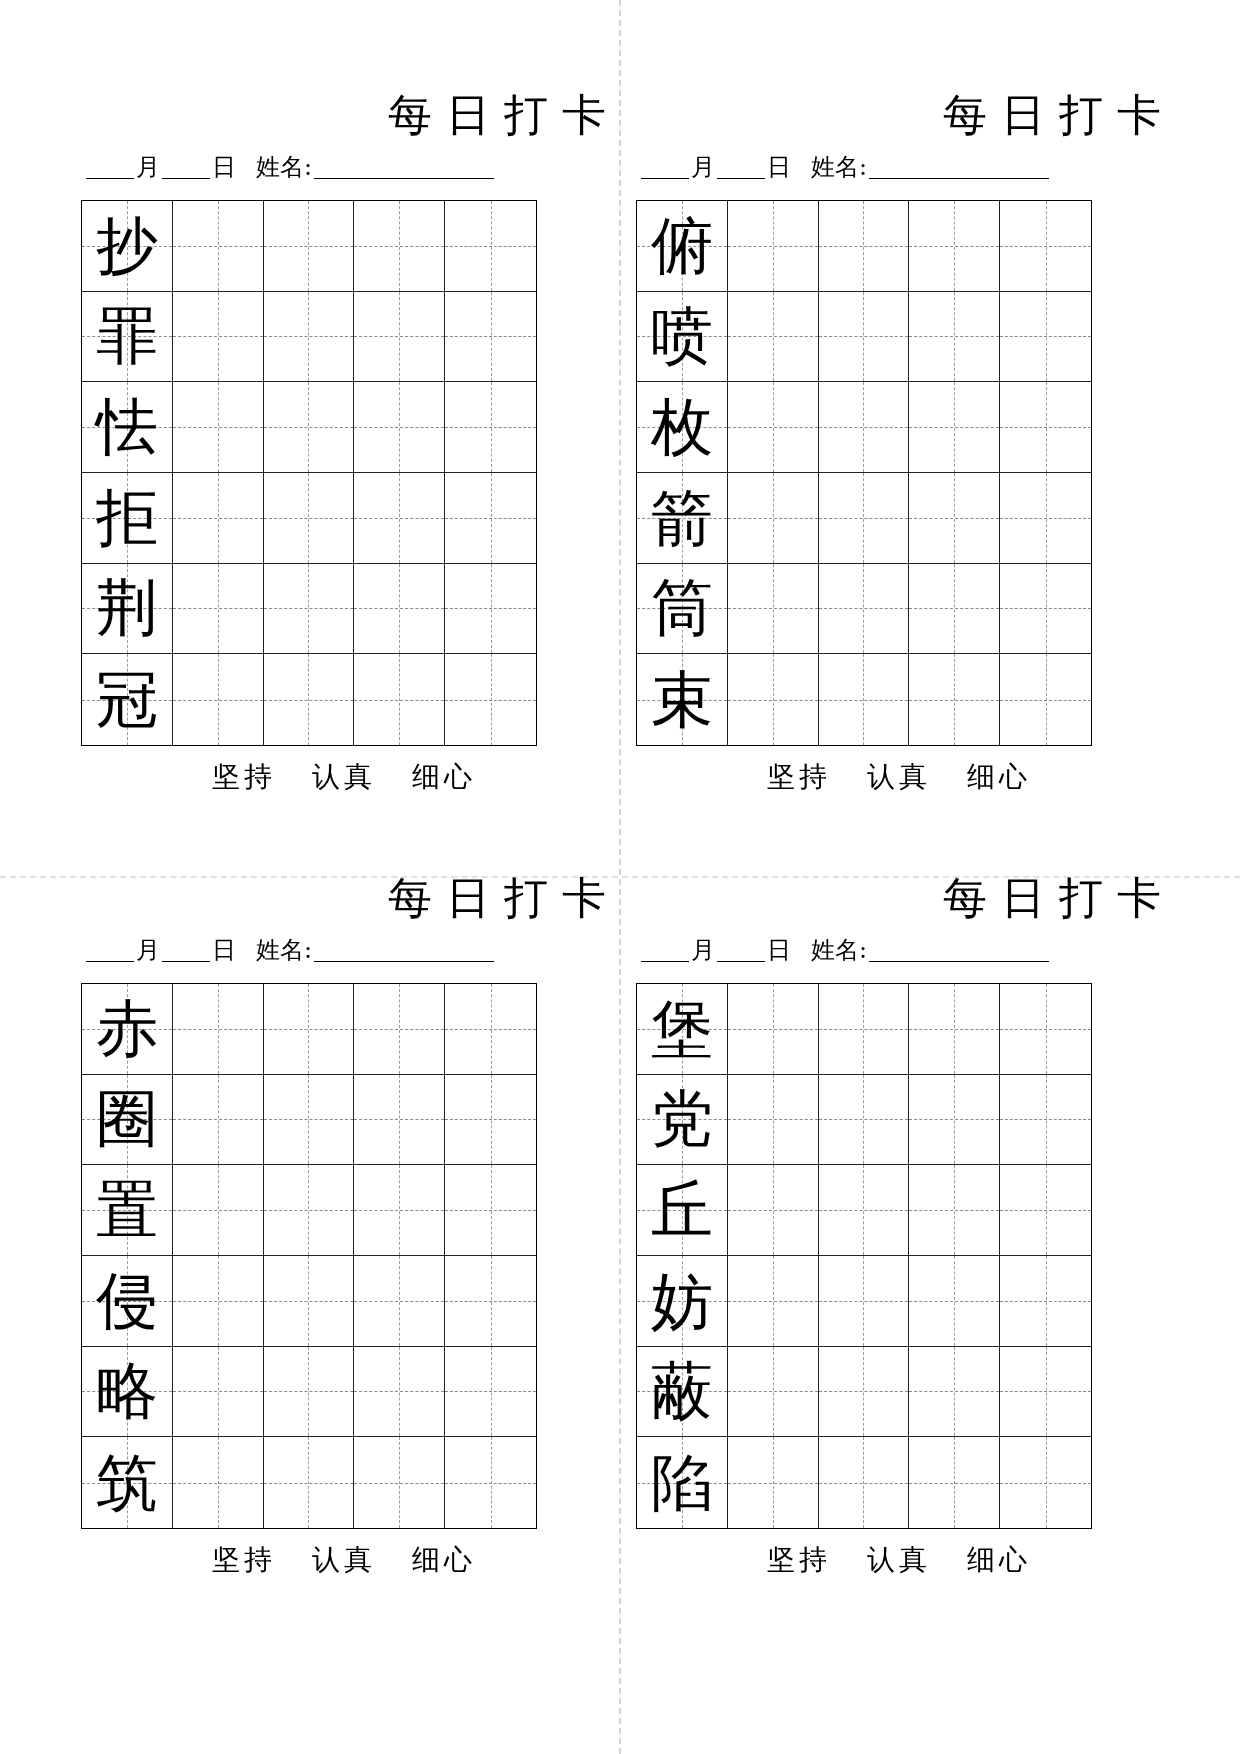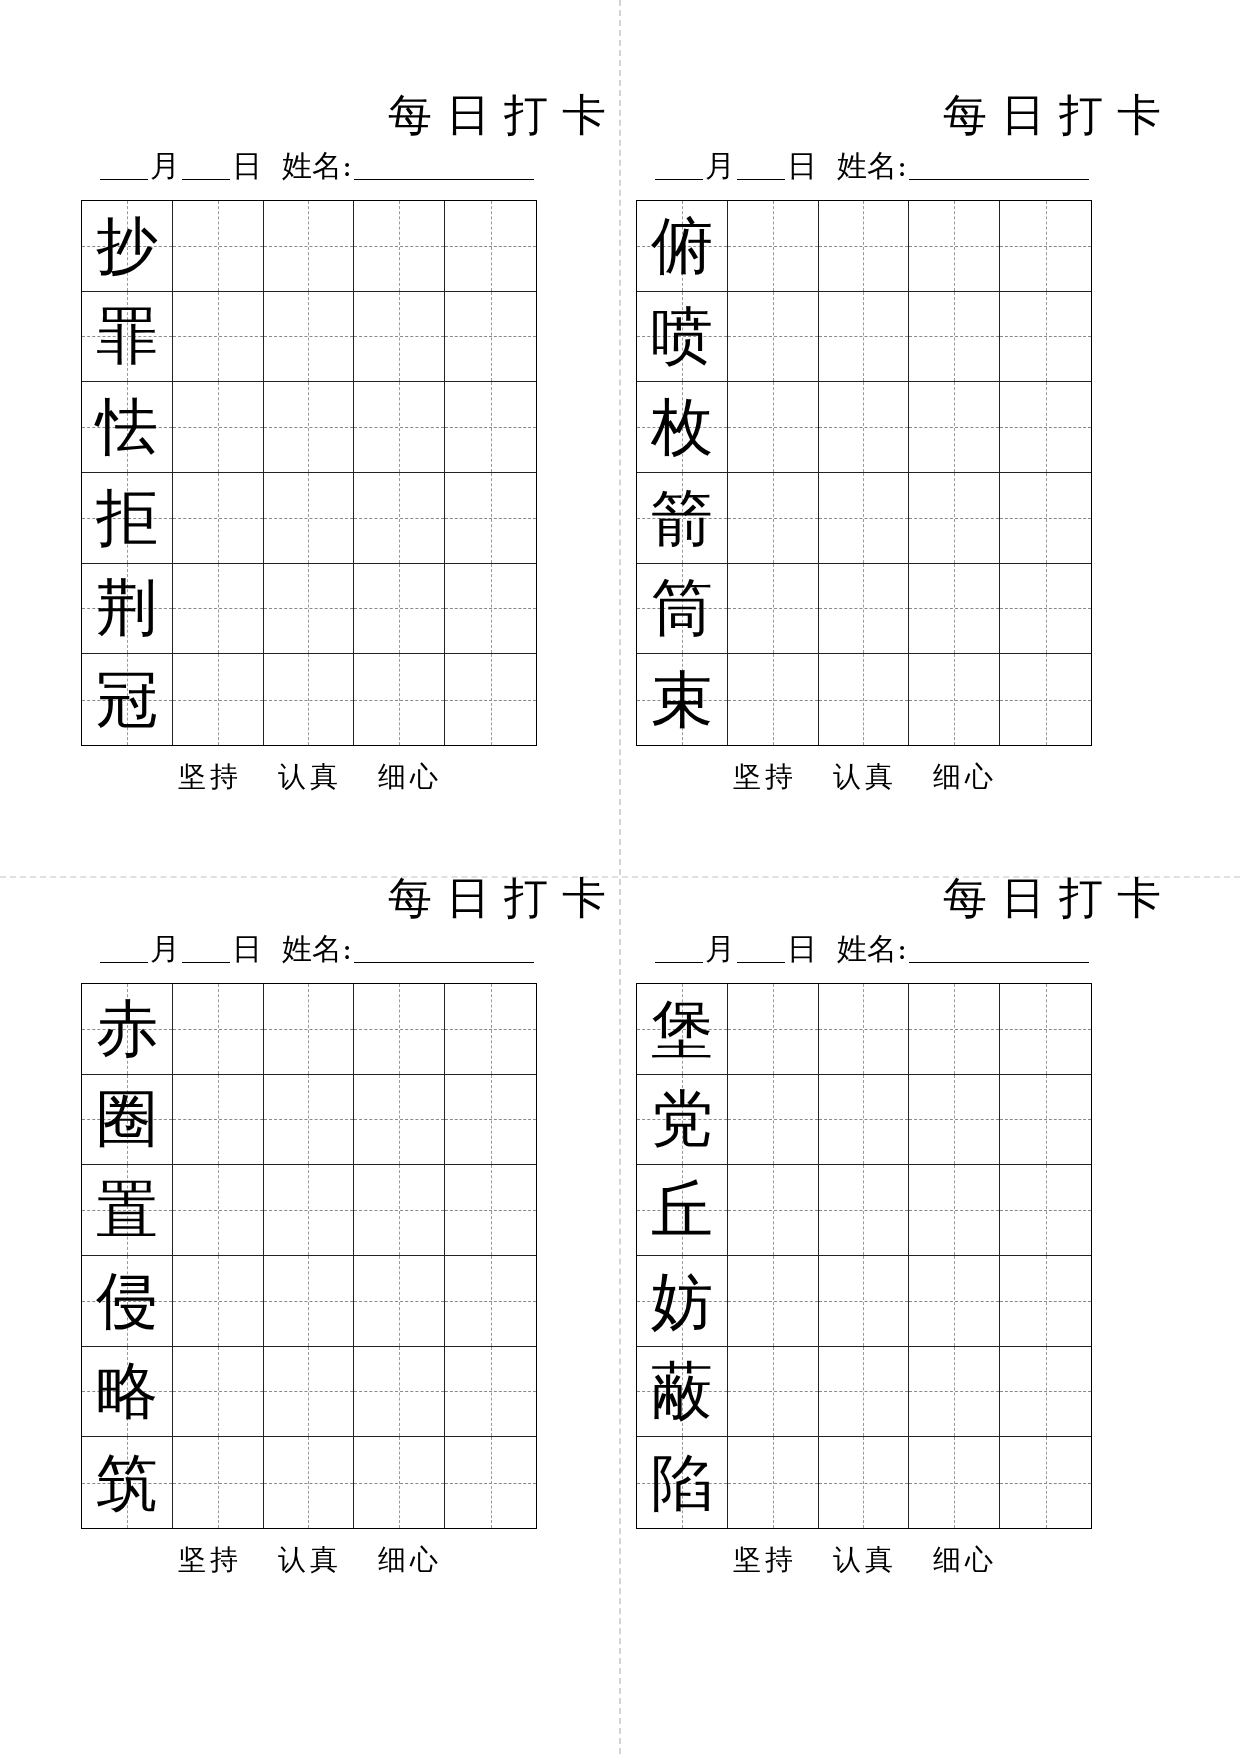--- a/index.html
+++ b/index.html
@@ -5,42 +5,42 @@
   html, body { margin: 0; padding: 0; background: #ffffff; }
   body { width: 1240px; height: 1754px; position: relative; overflow: hidden;
          font-family: "DejaVu Serif", "Liberation Serif", serif; color: #000; }
   .vdivider { position: absolute; left: 619px; top: 0; width: 0; height: 1754px;
               border-left: 2px dashed #d4d4d4; }
   .hdivider { position: absolute; left: 0; top: 876px; width: 1240px; height: 0;
               border-top: 2px dashed #e0e0e0; }
   .card { position: absolute; width: 560px; height: 800px; }
   .title { position: absolute; left: 0; top: 90px; width: 620px; text-align: right;
            font-size: 44px; letter-spacing: 14px; line-height: 50px; }
-  .subline { position: absolute; left: 100px; top: 148px; font-size: 30px; line-height: 36px;
+  .subline { position: absolute; left: 86px; top: 148px; font-size: 24px; line-height: 36px;
              white-space: nowrap; }
   .blank { display: inline-block; border-bottom: 1.5px solid #000; height: 30px; vertical-align: -4px; }
   .b-month { width: 48px; }
   .b-day { width: 48px; }
   .b-name { width: 180px; }
   .lbl { margin: 0 2px; }
   .grid { position: absolute; left: 81px; top: 200px; width: 456px; height: 546px;
           border: 1.5px solid #000; box-sizing: border-box;
           display: grid; grid-template-columns: repeat(5, 1fr); grid-template-rows: repeat(6, 1fr); }
   .cell { position: relative; border-right: 1.2px solid #222; border-bottom: 1.2px solid #222;
           box-sizing: border-box; display: flex; align-items: center; justify-content: center; }
   .cell.lastcol { border-right: none; }
   .cell.lastrow { border-bottom: none; }
   .cell::before { content: ""; position: absolute; left: 50%; top: 0; bottom: 0;
                   border-left: 1px dashed #9a9a9a; }
   .cell::after { content: ""; position: absolute; top: 50%; left: 0; right: 0;
                  border-top: 1px dashed #8a8a8a; }
   .char { position: relative; z-index: 1; font-size: 62px; line-height: 1;
           font-family: "DejaVu Serif", serif; }
   .motto { position: absolute; left: 0; top: 760px; width: 620px; text-align: center;
-           font-size: 28px; line-height: 34px; white-space: nowrap; }
+           font-size: 28px; line-height: 34px; white-space: nowrap; padding-left: 34px; }
   .motto span { margin: 0 18px; letter-spacing: 4px; }
 </style>
 </head>
 <body>
 
 <div class="vdivider"></div>
 <div class="hdivider"></div>
 
 <div id="cards">
     <div class="card" style="left: 0px; top: 0px;">

